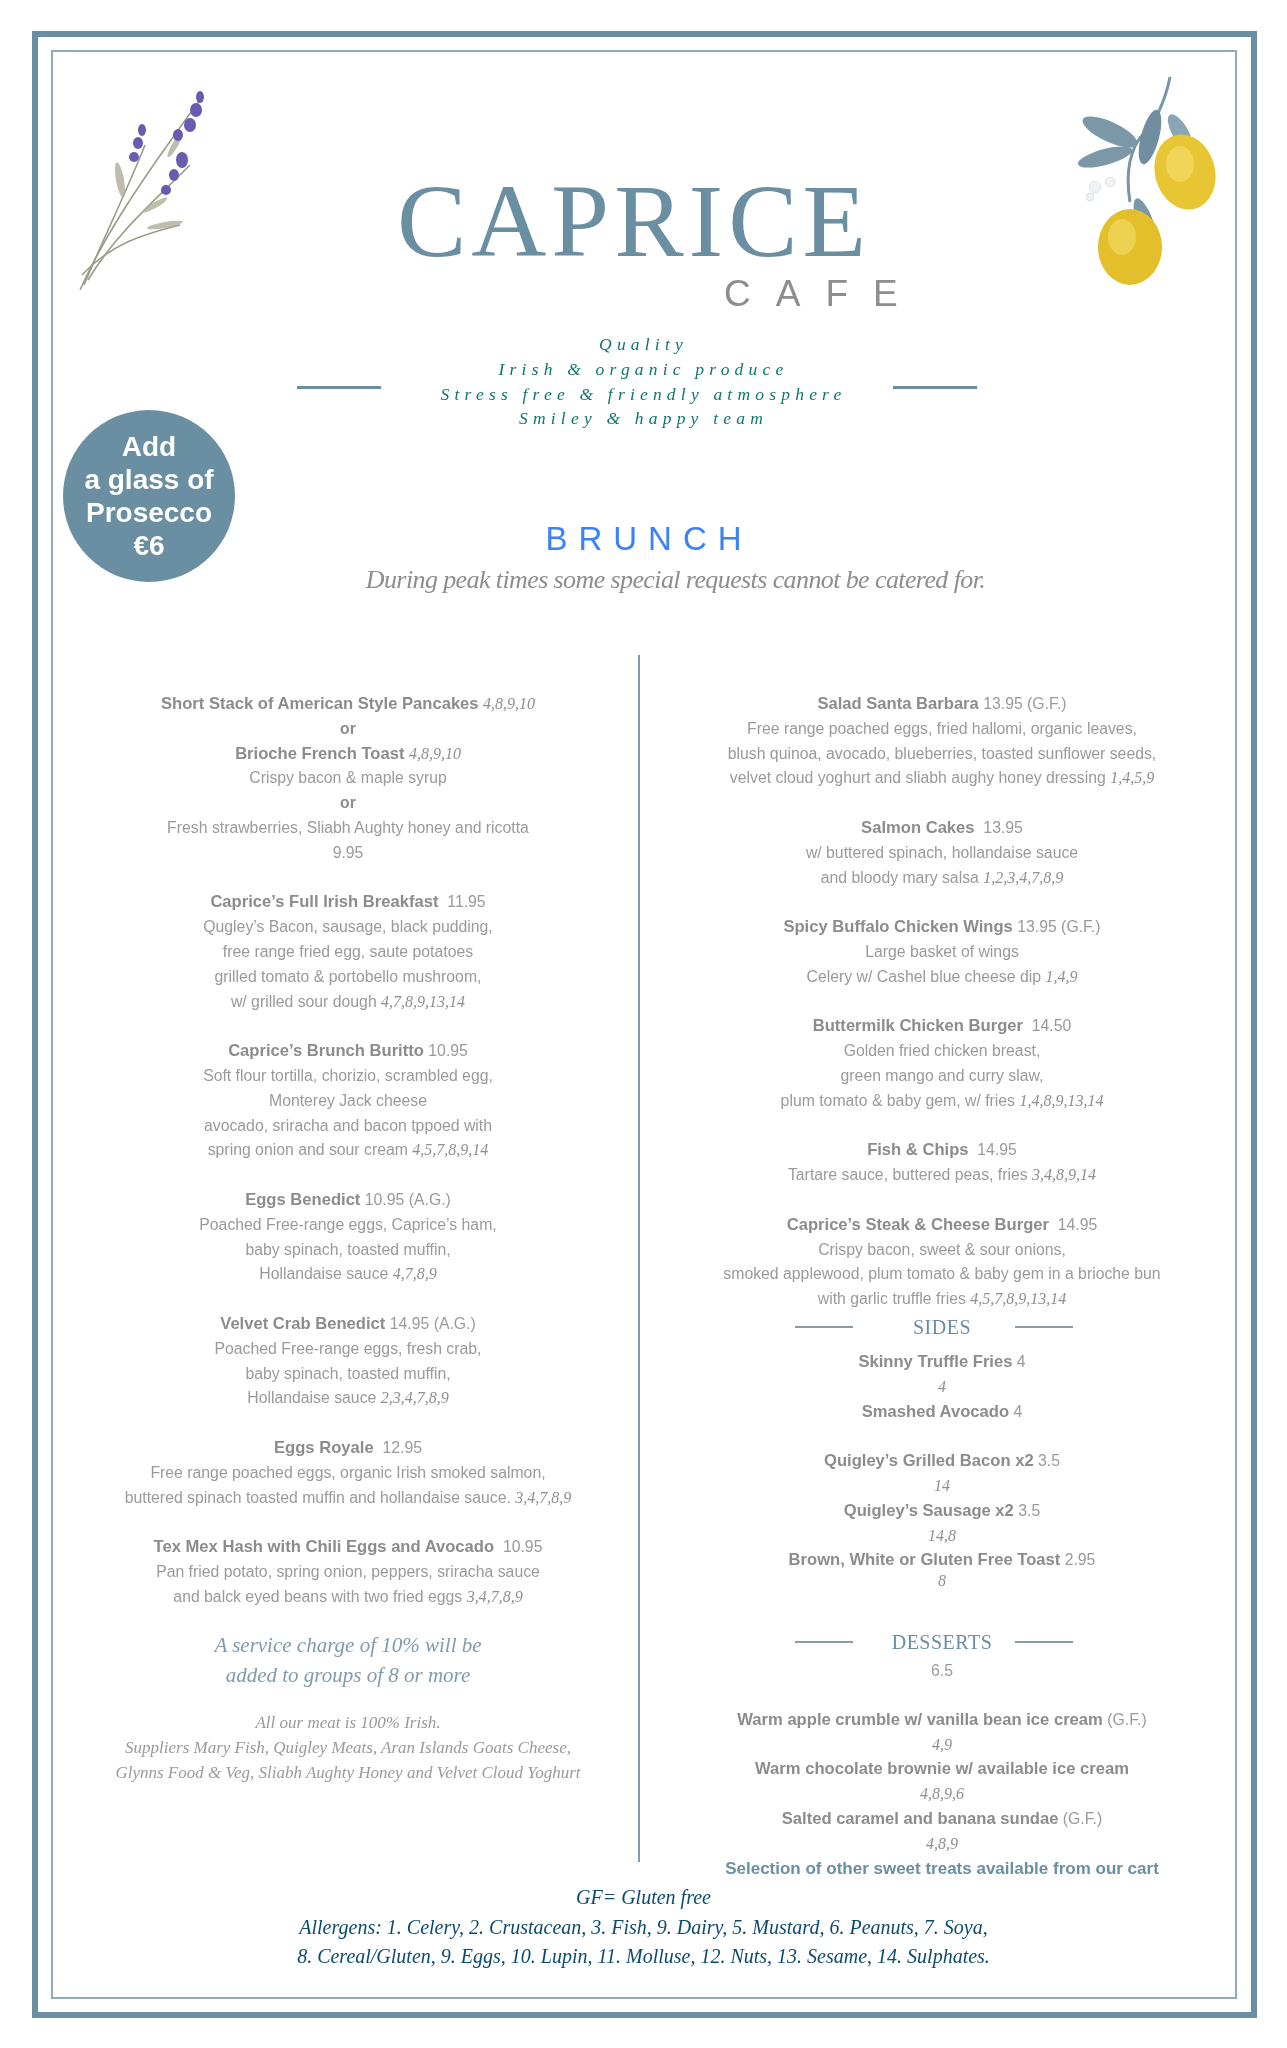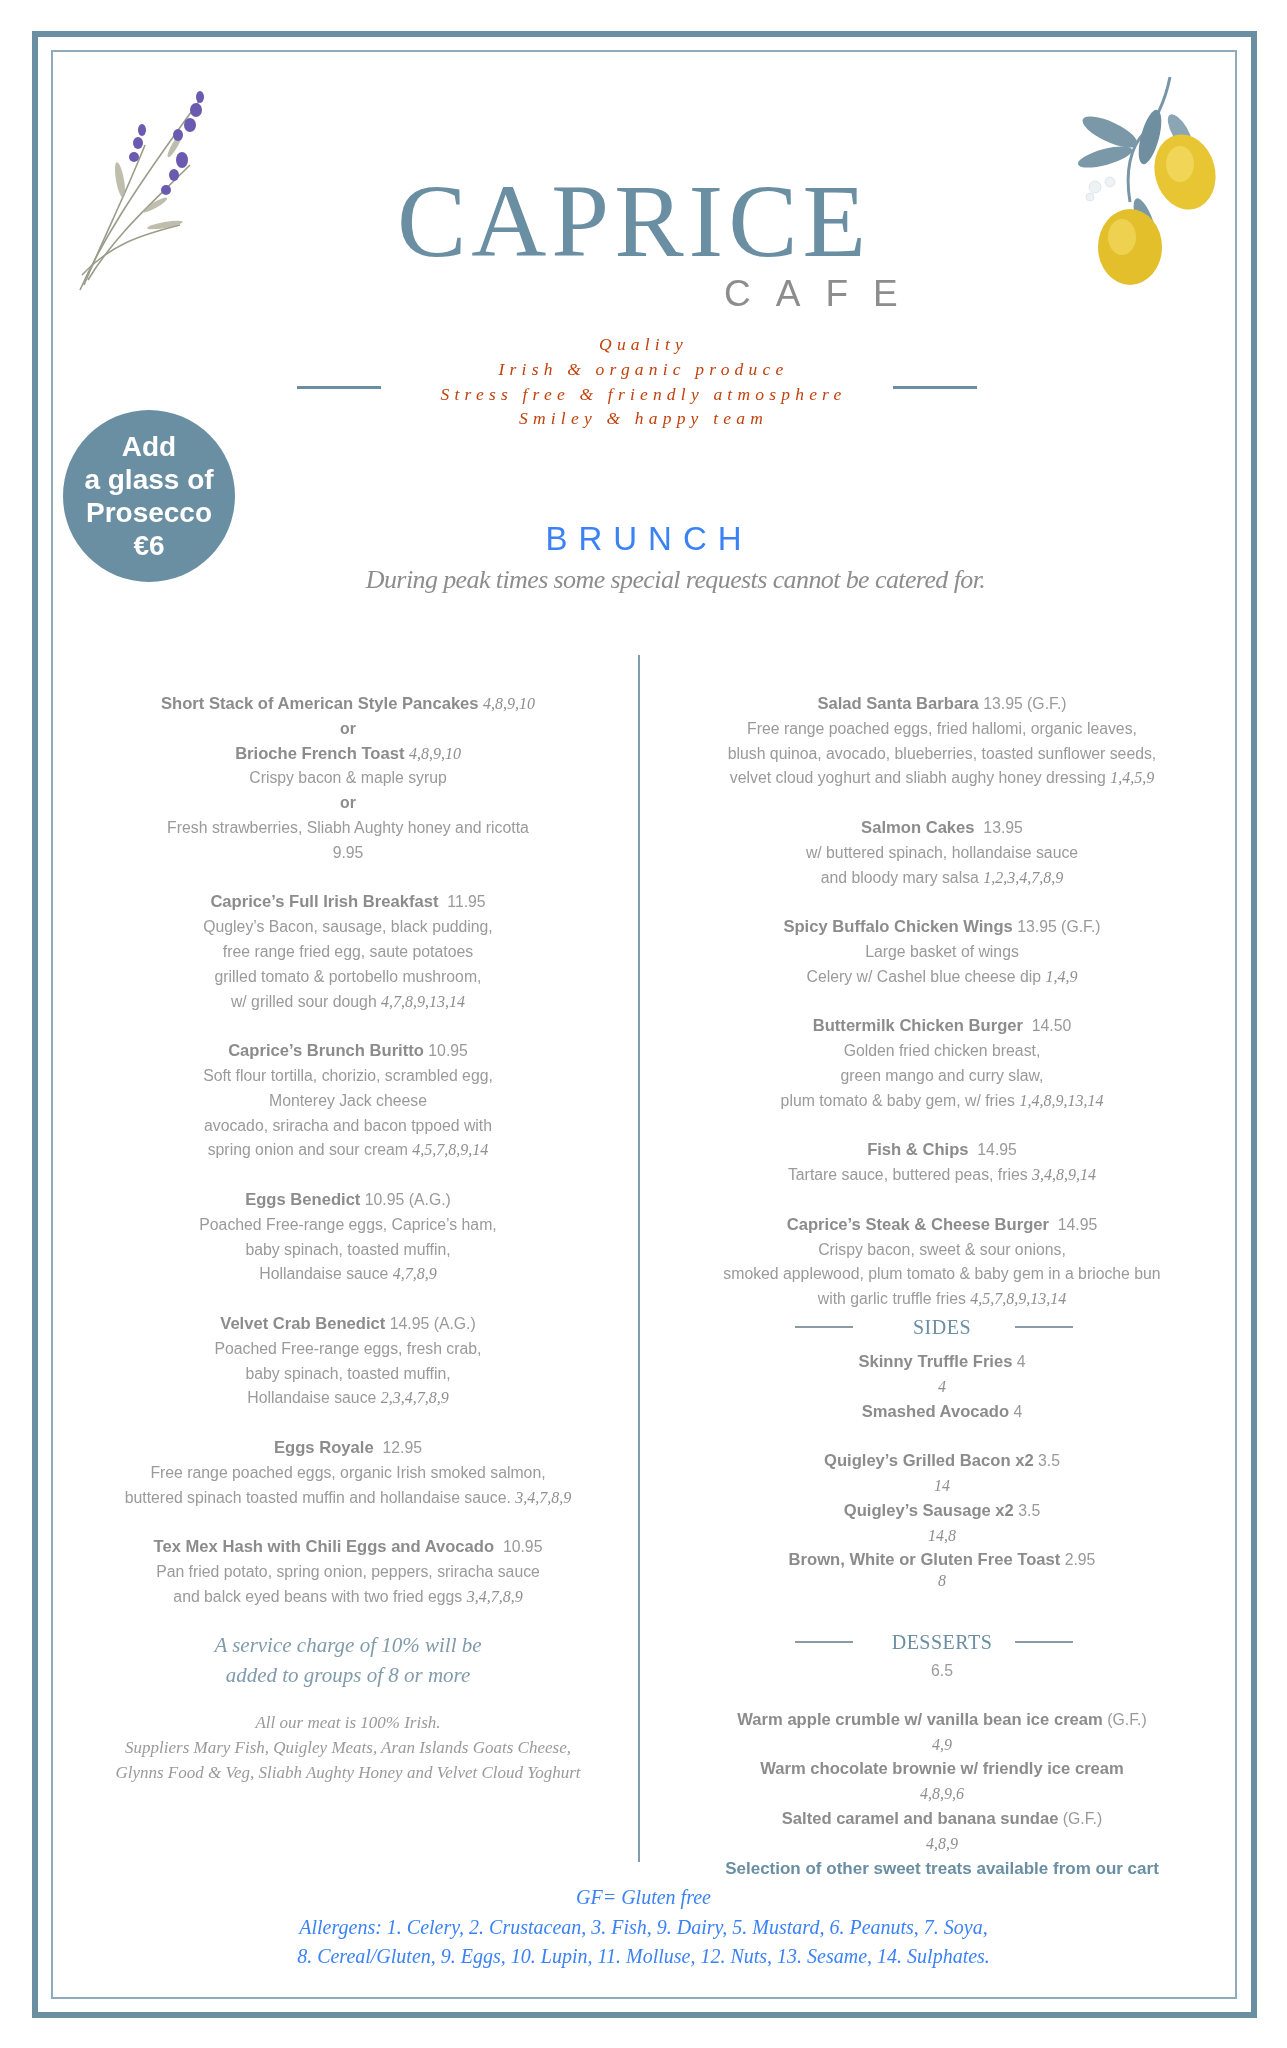--- a/index.html
+++ b/index.html
@@ -6,21 +6,21 @@
   html, body { width:1287px; height:2048px; background:#ffffff; overflow:hidden; }
   body { position:relative; font-family:"Liberation Sans", sans-serif; color:#8f8f8f; }
   .frame-outer { position:absolute; left:32px; top:31px; width:1225px; height:1987px; border:6px solid #6b8fa2; }
   .frame-inner { position:absolute; left:51px; top:50px; width:1186px; height:1949px; border:2px solid #8eabbb; }
 
   .lavender { position:absolute; left:70px; top:85px; width:150px; height:210px; }
   .lemons { position:absolute; left:1070px; top:72px; width:150px; height:215px; }
   .logo-main { position:absolute; left:378px; top:166px; width:512px; font-family:"Liberation Serif", serif; font-size:104px; letter-spacing:5px; color:#6a8ea2; line-height:110px; text-align:center; }
   .logo-sub { position:absolute; left:724px; top:278px; width:170px; font-family:"Liberation Sans", sans-serif; font-size:37px; letter-spacing:25px; color:#8d8d8d; line-height:32px; }
 
-  .tagline { position:absolute; left:380px; top:332px; width:527px; text-align:center; font-family:"Liberation Serif", serif; font-style:italic; font-size:17.5px; letter-spacing:5.2px; color:#c2410c; line-height:24.8px; }
+  .tagline { position:absolute; left:380px; top:332px; width:527px; text-align:center; font-family:"Liberation Serif", serif; font-style:italic; font-size:17.5px; letter-spacing:5.2px; color:#0f766e; line-height:24.8px; }
   .deco-line { position:absolute; height:3px; background:#6b8fa2; }
 
   .prosecco { position:absolute; left:63px; top:410px; width:172px; height:172px; border-radius:50%; background:#6b8fa2; color:#ffffff; display:flex; flex-direction:column; align-items:center; justify-content:center; font-family:"Liberation Sans", sans-serif; font-weight:bold; font-size:28px; line-height:33px; text-align:center; }
 
   .section-title { position:absolute; left:0; top:520px; width:1287px; text-align:center; font-family:"Liberation Sans", sans-serif; font-size:33px; letter-spacing:11px; color:#3b82f6; padding-left:11px; }
   .section-sub { position:absolute; left:0; top:565px; width:1287px; text-align:center; font-family:"Liberation Serif", serif; font-style:italic; font-size:26px; color:#8d8d8d; letter-spacing:-0.6px;margin-left:32px; }
 
   .divider { position:absolute; left:638px; top:655px; width:2px; height:1207px; background:#7d9db0; }
 
   .col { position:absolute; text-align:center; font-size:15.8px; line-height:24.8px; color:#9a9a9a;margin-top:40px; }
@@ -34,21 +34,21 @@
   .line { display:block; }
 
   .sub-heading { position:relative; font-family:"Liberation Serif", serif; color:#6a8ea2; font-size:20px; letter-spacing:0.5px; height:30px; line-height:30px; }
   .sub-heading .bar { position:absolute; top:14px; width:58px; height:2px; background:#8a9ba6; }
 
   .notice { position:absolute; left:70px; width:556px; top:1630px; text-align:center; font-family:"Liberation Serif", serif; font-style:italic; color:#7f9bac; font-size:21px; line-height:30px; }
   .suppliers { position:absolute; left:70px; width:556px; top:1710px; text-align:center; font-family:"Liberation Serif", serif; font-style:italic; color:#9a9a9a; font-size:17px; line-height:25px; }
 
   .cart-note { font-weight:bold; color:#6a8ea2; font-size:17px; }
 
-  .footer { position:absolute; left:0; width:1287px; top:1883px; text-align:center; font-family:"Liberation Serif", serif; font-style:italic; color:#3b82f6; font-size:20px; line-height:29.5px; }
+  .footer { position:absolute; left:0; width:1287px; top:1883px; text-align:center; font-family:"Liberation Serif", serif; font-style:italic; color:#0c4a6e; font-size:20px; line-height:29.5px; }
 </style>
 </head>
 <body>
 
 <div class="frame-outer"></div>
 <div class="frame-inner"></div>
 
 <svg class="lavender" viewBox="0 0 150 210">
   <g stroke="#9a9c8a" stroke-width="1.6" fill="none">
     <path d="M10 205 C30 160 60 110 130 15"></path>
@@ -245,21 +245,21 @@
 
   <div class="sub-heading">
     <span class="bar" style="left:133px;"></span>
     <span>DESSERTS</span>
     <span class="bar" style="left:353px;"></span>
   </div>
   <span class="line price" style="margin-top:2px">6.5</span>
   <div style="height:24px"></div>
   <span class="line"><span class="name">Warm apple crumble w/ vanilla bean ice cream</span> <span class="price">(G.F.)</span></span>
   <span class="line allergen">4,9</span>
-  <span class="line"><span class="name">Warm chocolate brownie w/ friendly ice cream</span></span>
+  <span class="line"><span class="name">Warm chocolate brownie w/ available ice cream</span></span>
   <span class="line allergen">4,8,9,6</span>
   <span class="line"><span class="name">Salted caramel and banana sundae</span> <span class="price">(G.F.)</span></span>
   <span class="line allergen">4,8,9</span>
   <span class="line cart-note">Selection of other sweet treats available from our cart</span>
 </div>
 
 <div class="footer">
   <div>GF= Gluten free</div>
   <div>Allergens: 1. Celery, 2. Crustacean, 3. Fish, 9. Dairy, 5. Mustard, 6. Peanuts, 7. Soya,</div>
   <div>8. Cereal/Gluten, 9. Eggs, 10. Lupin, 11. Molluse, 12. Nuts, 13. Sesame, 14. Sulphates.</div>

